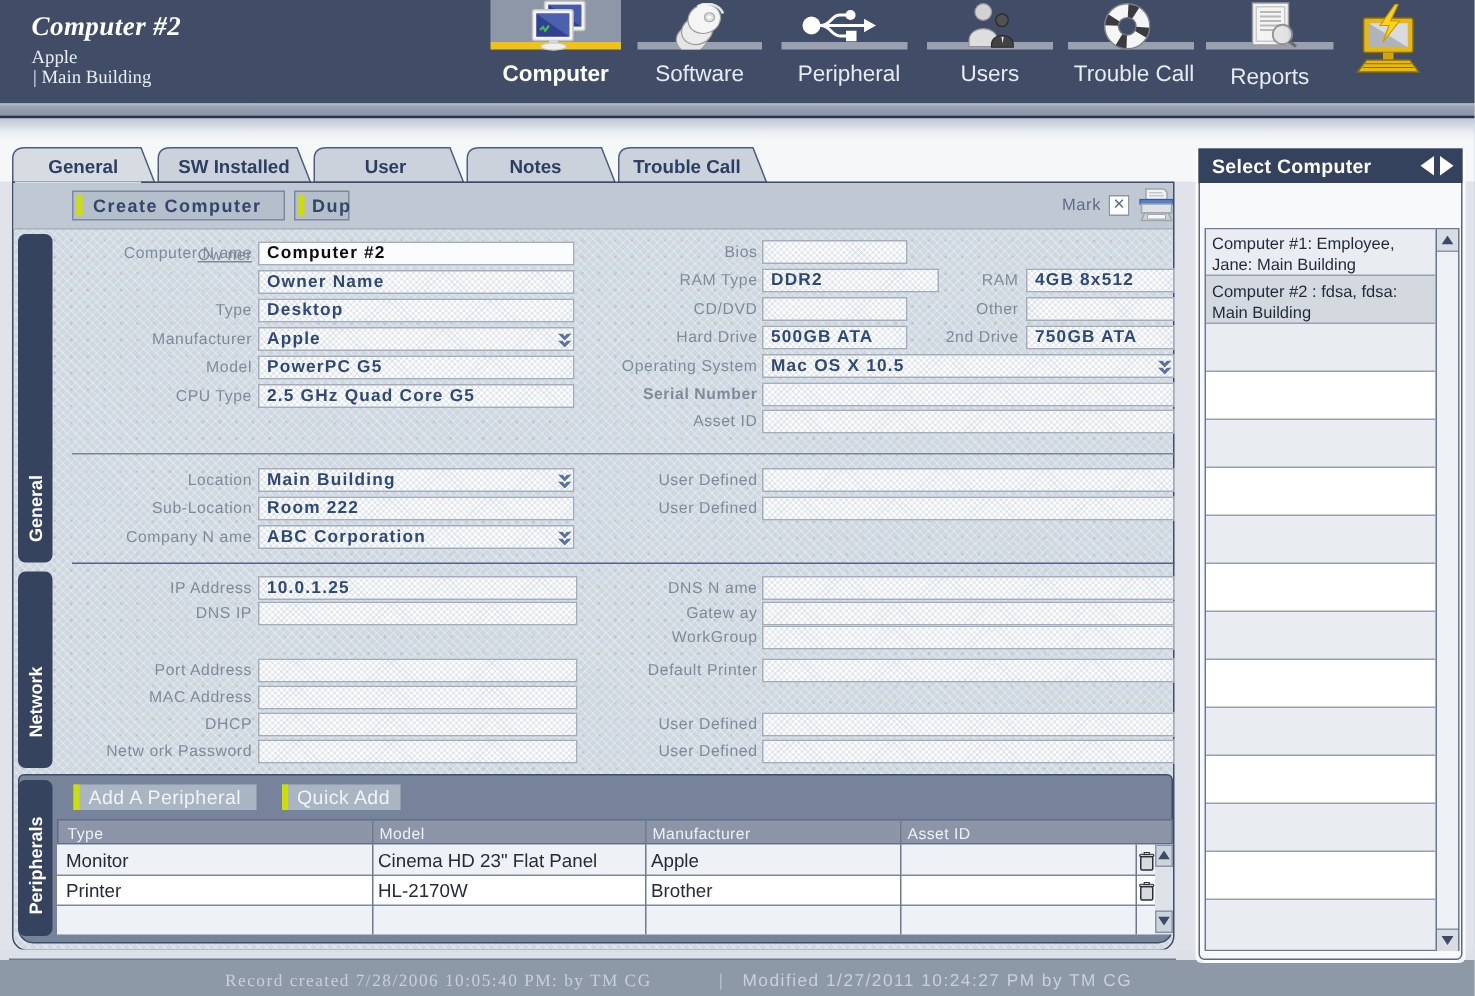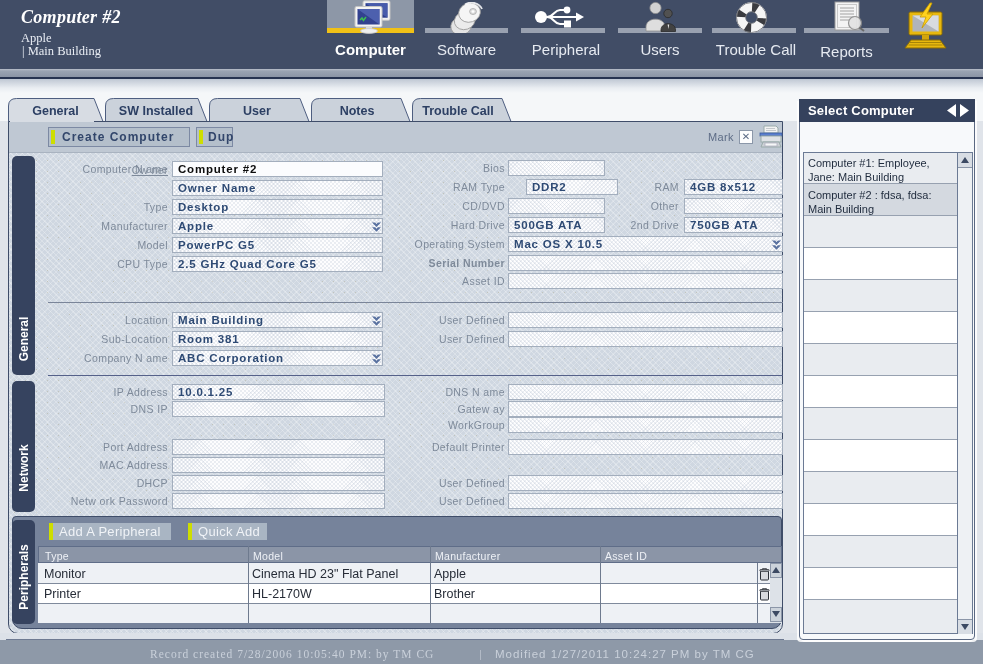--- a/index.html
+++ b/index.html
@@ -203,21 +203,21 @@
       <path d="M0.5,5.2 L3.6,5.2 L5,6.8 L6.4,5.2 L9.5,5.2 L5,9.7 Z" fill="#5a72a0"></path>
     </svg>
   <div class="abs lab" style="left:48px;top:239px;width:120px;">Model</div>
   <div class="abs fld" style="left:172px;top:237px;width:211px;">PowerPC G5</div>
   <div class="abs lab" style="left:48px;top:258px;width:120px;">CPU Type</div>
   <div class="abs fld" style="left:172px;top:256px;width:211px;">2.5 GHz Quad Core G5</div>
 
   <div class="abs lab" style="left:385px;top:162px;width:120px;">Bios</div>
   <div class="abs fld" style="left:508px;top:160px;width:97px;"></div>
   <div class="abs lab" style="left:385px;top:181px;width:120px;">RAM Type</div>
-  <div class="abs fld" style="left:526px;top:179px;width:92px;">DDR2</div>
+  <div class="abs fld" style="left:508px;top:179px;width:118px;">DDR2</div>
   <div class="abs lab" style="left:609px;top:181px;width:70px;">RAM</div>
   <div class="abs fld" style="left:684px;top:179px;width:99px;">4GB 8x512</div>
   <div class="abs lab" style="left:385px;top:200px;width:120px;">CD/DVD</div>
   <div class="abs fld" style="left:508px;top:198px;width:97px;"></div>
   <div class="abs lab" style="left:609px;top:200px;width:70px;">Other</div>
   <div class="abs fld" style="left:684px;top:198px;width:99px;"></div>
   <div class="abs lab" style="left:385px;top:219px;width:120px;">Hard Drive</div>
   <div class="abs fld" style="left:508px;top:217px;width:97px;">500GB ATA</div>
   <div class="abs lab" style="left:609px;top:219px;width:70px;">2nd Drive</div>
   <div class="abs fld" style="left:684px;top:217px;width:99px;">750GB ATA</div>
@@ -234,21 +234,21 @@
 
   <div class="abs hline" style="left:48px;top:302px;width:735px;"></div>
 
   <div class="abs lab" style="left:48px;top:314px;width:120px;">Location</div>
   <div class="abs fld" style="left:172px;top:312px;width:211px;">Main Building</div>
   <svg class="chev" style="left:370px;top:316px;" width="10" height="10" viewBox="0 0 10 10">
       <path d="M0.5,0.5 L3.6,0.5 L5,2.1 L6.4,0.5 L9.5,0.5 L5,5 Z" fill="#5a72a0"></path>
       <path d="M0.5,5.2 L3.6,5.2 L5,6.8 L6.4,5.2 L9.5,5.2 L5,9.7 Z" fill="#5a72a0"></path>
     </svg>
   <div class="abs lab" style="left:48px;top:333px;width:120px;">Sub-Location</div>
-  <div class="abs fld" style="left:172px;top:331px;width:211px;">Room 381</div>
+  <div class="abs fld" style="left:172px;top:331px;width:211px;">Room 222</div>
   <div class="abs lab" style="left:48px;top:352px;width:120px;">Company N ame</div>
   <div class="abs fld" style="left:172px;top:350px;width:211px;">ABC Corporation</div>
   <svg class="chev" style="left:370px;top:354px;" width="10" height="10" viewBox="0 0 10 10">
       <path d="M0.5,0.5 L3.6,0.5 L5,2.1 L6.4,0.5 L9.5,0.5 L5,5 Z" fill="#5a72a0"></path>
       <path d="M0.5,5.2 L3.6,5.2 L5,6.8 L6.4,5.2 L9.5,5.2 L5,9.7 Z" fill="#5a72a0"></path>
     </svg>
   <div class="abs lab" style="left:385px;top:314px;width:120px;">User Defined</div>
   <div class="abs fld" style="left:508px;top:312px;width:275px;"></div>
   <div class="abs lab" style="left:385px;top:333px;width:120px;">User Defined</div>
   <div class="abs fld" style="left:508px;top:331px;width:275px;"></div>

